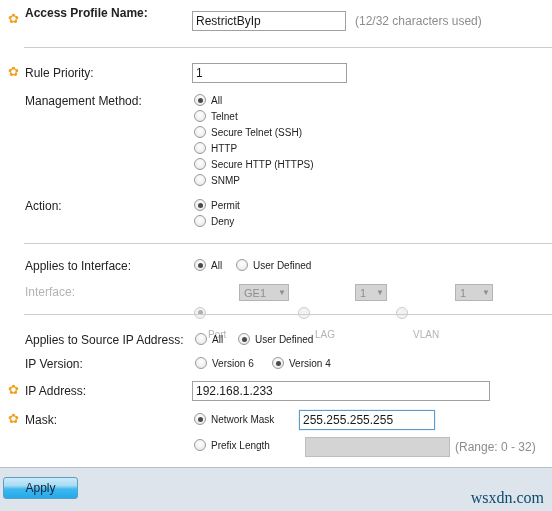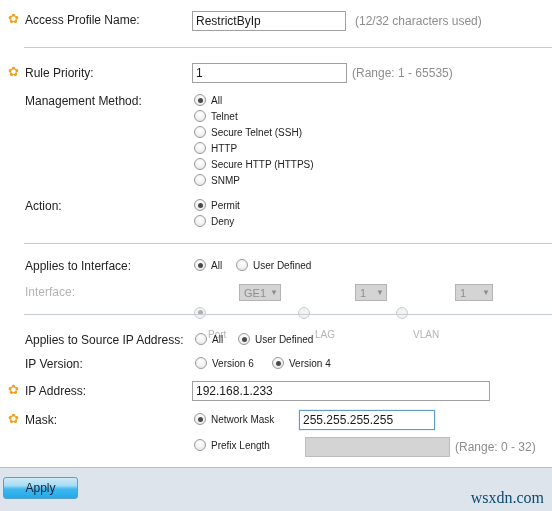--- a/index.html
+++ b/index.html
@@ -179,34 +179,33 @@
     color: #0c4a6e;
     font-family: Liberation Serif, serif;
   }
 </style>
 </head>
 <body>
 
 <div class="form-area">
 
   <span class="req-icon" style="left:8px; top:13px;">✿</span>
-  <div class="row" style="left:25px; top:13px;">
+  <div class="row" style="left:25px; top:6px;font-weight:bold;">
     <span class="label">Access Profile Name:</span>
   </div>
   <input class="tinput" style="position: absolute; left: 192px; top: 11px; width: 154px;" value="RestrictByIp">
   <span class="hint" style="position:absolute; left:355px; top:14px;">(12/32 characters used)</span>
 
   <div class="divider" style="left:24px; top:47px; width:528px;"></div>
 
   <span class="req-icon" style="left:8px; top:66px;">✿</span>
   <div class="row" style="left:25px; top:66px;">
     <span class="label">Rule Priority:</span>
   </div>
   <input class="tinput" style="position: absolute; left: 192px; top: 63px; width: 155px;" value="1">
-  <span class="hint" style="position:absolute; left:352px; top:66px;">(Range: 1 - 65535)</span>
 
   <div class="row" style="left:25px; top:94px;">
     <span class="label">Management Method:</span>
   </div>
   <div class="radio-item" style="position:absolute; left:194px; top:94px;">
     <span class="radio checked"></span>
     <span class="radio-label">All</span>
   </div>
   <div class="radio-item" style="position:absolute; left:194px; top:110px;">
     <span class="radio"></span>
@@ -255,21 +254,21 @@
     <span class="radio-label">User Defined</span>
   </div>
 
   <div class="row" style="left:25px; top:285px;">
     <span class="label disabled">Interface:</span>
   </div>
   <div class="radio-item" style="position:absolute; left:194px; top:285px; gap:2px;">
     <span class="radio dim checked"></span>
     <span class="radio-label disabled">Port</span>
   </div>
-  <div class="select" style="position:absolute; left:239px; top:284px; width:42px;">
+  <div class="select" style="position:absolute; left:239px; top:284px; width:50px;">
     <span>GE1</span>
     <span class="caret">▼</span>
   </div>
   <div class="radio-item" style="position:absolute; left:298px; top:285px; gap:5px;">
     <span class="radio dim"></span>
     <span class="radio-label disabled">LAG</span>
   </div>
   <div class="select" style="position:absolute; left:355px; top:284px; width:32px;">
     <span>1</span>
     <span class="caret">▼</span>

